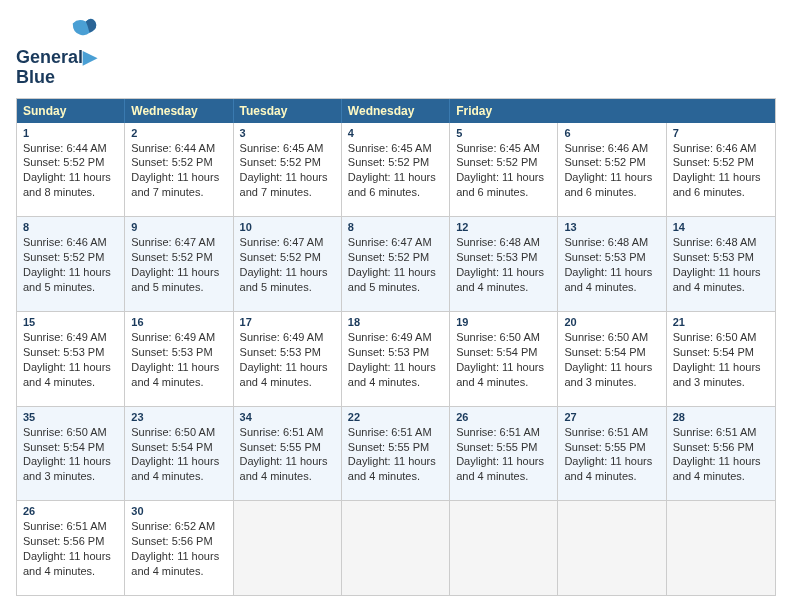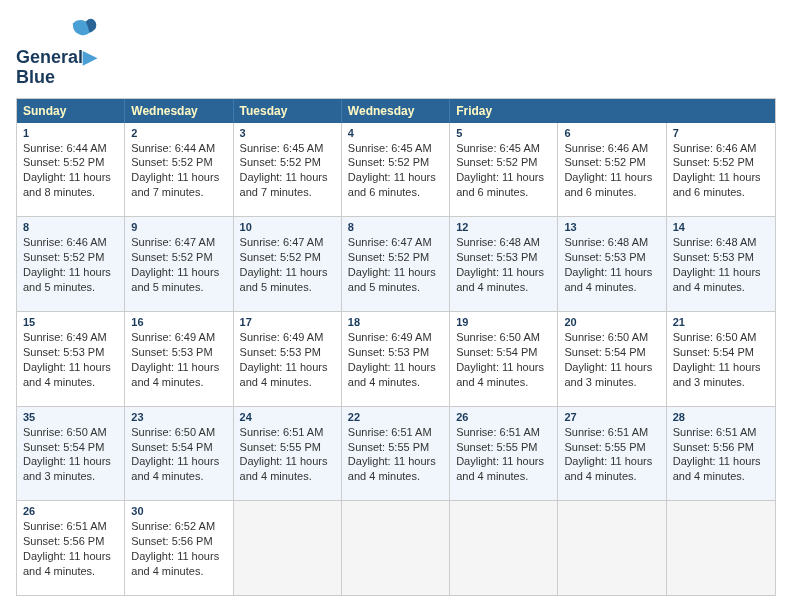--- a/index.html
+++ b/index.html
@@ -241,21 +241,21 @@
         <div class="cal-row row-even">
           <div class="cal-cell">
             <div class="day-num">35</div>
             <div class="day-info">Sunrise: 6:50 AM<br>Sunset: 5:54 PM<br>Daylight: 11 hours<br>and 3 minutes.</div>
           </div>
           <div class="cal-cell">
             <div class="day-num">23</div>
             <div class="day-info">Sunrise: 6:50 AM<br>Sunset: 5:54 PM<br>Daylight: 11 hours<br>and 4 minutes.</div>
           </div>
           <div class="cal-cell">
-            <div class="day-num">24</div>
+            <div class="day-num">34</div>
             <div class="day-info">Sunrise: 6:51 AM<br>Sunset: 5:55 PM<br>Daylight: 11 hours<br>and 4 minutes.</div>
           </div>
           <div class="cal-cell">
             <div class="day-num">22</div>
             <div class="day-info">Sunrise: 6:51 AM<br>Sunset: 5:55 PM<br>Daylight: 11 hours<br>and 4 minutes.</div>
           </div>
           <div class="cal-cell">
             <div class="day-num">26</div>
             <div class="day-info">Sunrise: 6:51 AM<br>Sunset: 5:55 PM<br>Daylight: 11 hours<br>and 4 minutes.</div>
           </div>

